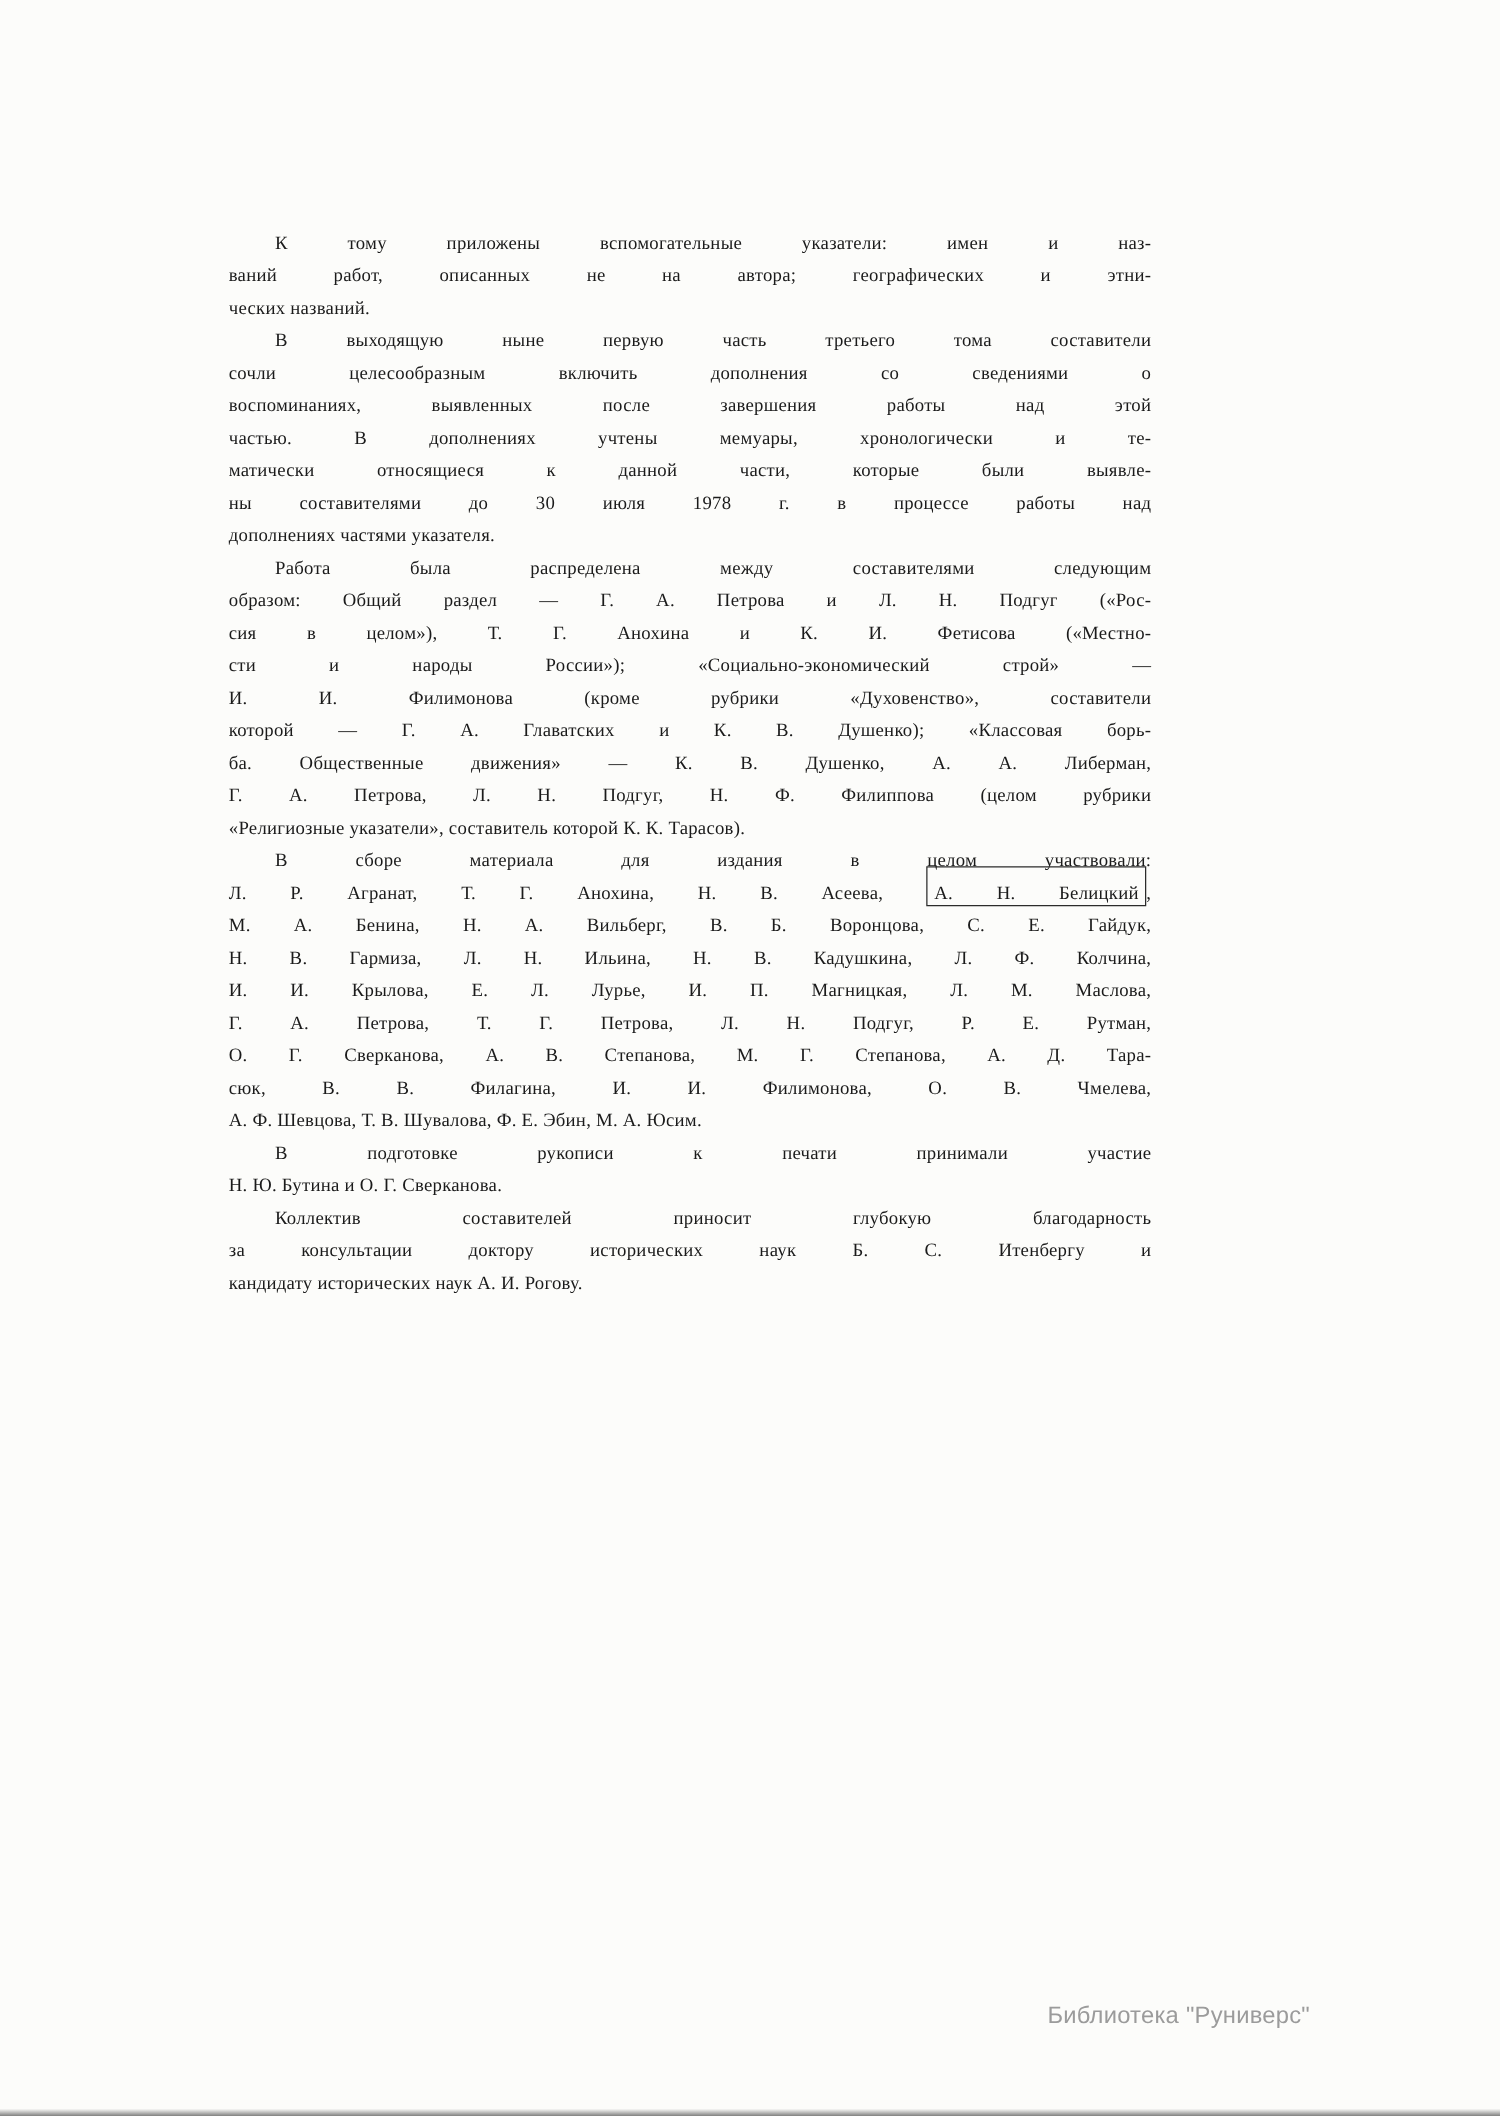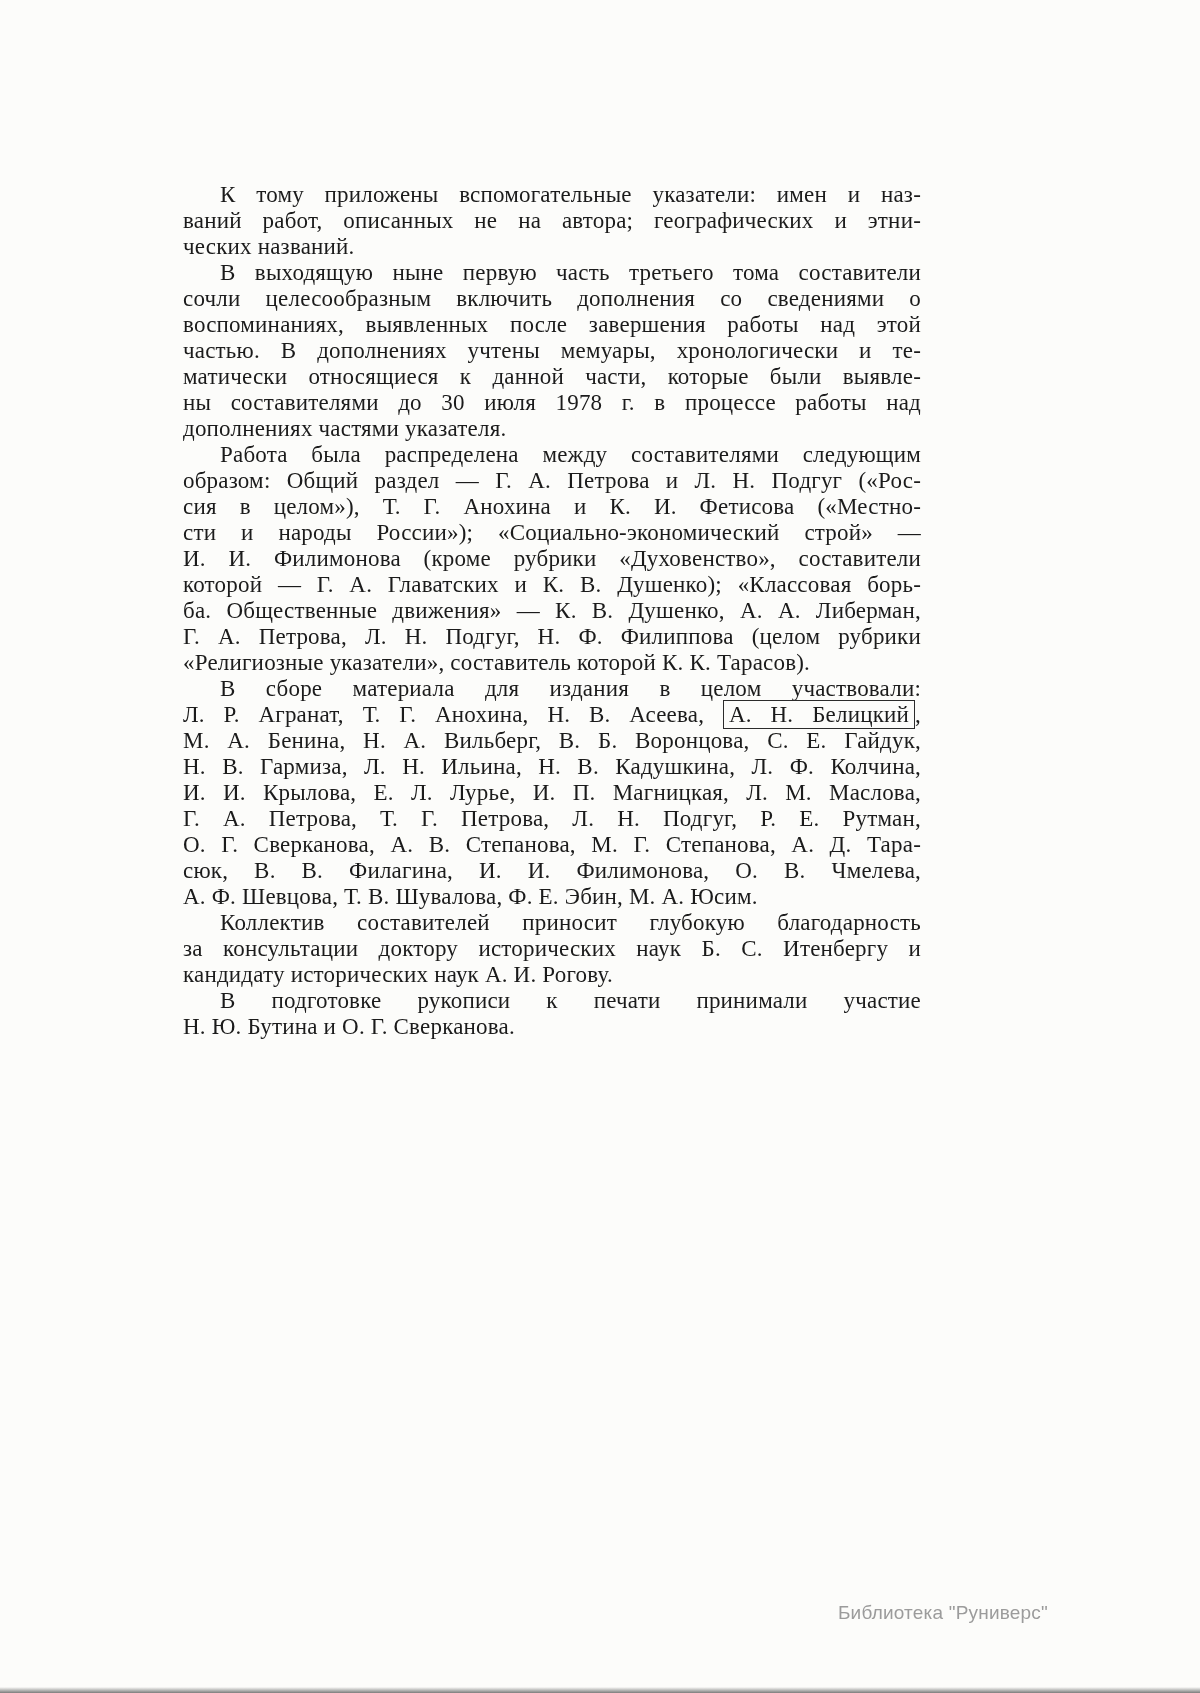--- a/index.html
+++ b/index.html
@@ -10,35 +10,35 @@
     overflow: hidden;
   }
   .page {
     position: absolute; inset: 0;
     background: #fcfcfa;
   }
   .text-block {
     position: absolute;
     left: 183px; top: 182px; width: 738px;
     color: #1b1b1b;
-    font-size: 23px;
+    font-size: 15px;
     line-height: 26px;
     letter-spacing: 0.2px;
   }
   .paragraph { margin: 0; }
   .line {
     text-align: justify;
     text-align-last: justify;
     white-space: normal;
   }
   .line.last { text-align-last: auto; }
   .line.first { text-indent: 37px; }
   .boxed {
     border: 1.5px solid #2b2b2b;
-    padding: 1px 5px 1px 5px;
+    padding: 13px 5px 1px 5px;
   }
   .watermark {
     position: absolute;
     right: 152px; top: 1602px;
     font-family: "Liberation Sans", sans-serif;
     font-size: 19px;
     color: #9b9b9b;
     letter-spacing: 0.2px;
   }
   .scan-edge {
@@ -82,24 +82,24 @@
         <div class="line"><span class="seg">Л. Р. Агранат, Т. Г. Анохина, Н. В. Асеева, </span><span class="boxed">А. Н. Белицкий</span><span class="seg">,</span></div>
         <div class="line"><span class="seg">М. А. Бенина, Н. А. Вильберг, В. Б. Воронцова, С. Е. Гайдук,</span></div>
         <div class="line"><span class="seg">Н. В. Гармиза, Л. Н. Ильина, Н. В. Кадушкина, Л. Ф. Колчина,</span></div>
         <div class="line"><span class="seg">И. И. Крылова, Е. Л. Лурье, И. П. Магницкая, Л. М. Маслова,</span></div>
         <div class="line"><span class="seg">Г. А. Петрова, Т. Г. Петрова, Л. Н. Подгуг, Р. Е. Рутман,</span></div>
         <div class="line"><span class="seg">О. Г. Сверканова, А. В. Степанова, М. Г. Степанова, А. Д. Тара-</span></div>
         <div class="line"><span class="seg">сюк, В. В. Филагина, И. И. Филимонова, О. В. Чмелева,</span></div>
         <div class="line last"><span class="seg">А. Ф. Шевцова, Т. В. Шувалова, Ф. Е. Эбин, М. А. Юсим.</span></div>
       </div>
       <div class="paragraph">
+        <div class="line first"><span class="seg">В подготовке рукописи к печати принимали участие</span></div>
+        <div class="line last"><span class="seg">Н. Ю. Бутина и О. Г. Сверканова.</span></div>
+      </div>
+      <div class="paragraph">
         <div class="line first"><span class="seg">Коллектив составителей приносит глубокую благодарность</span></div>
         <div class="line"><span class="seg">за консультации доктору исторических наук Б. С. Итенбергу и</span></div>
         <div class="line last"><span class="seg">кандидату исторических наук А. И. Рогову.</span></div>
-      </div>
-      <div class="paragraph">
-        <div class="line first"><span class="seg">В подготовке рукописи к печати принимали участие</span></div>
-        <div class="line last"><span class="seg">Н. Ю. Бутина и О. Г. Сверканова.</span></div>
       </div>
     </div>
   <div class="watermark">Библиотека "Руниверс"</div>
   <div class="scan-edge"></div>
 </div>
 
 </body></html>

